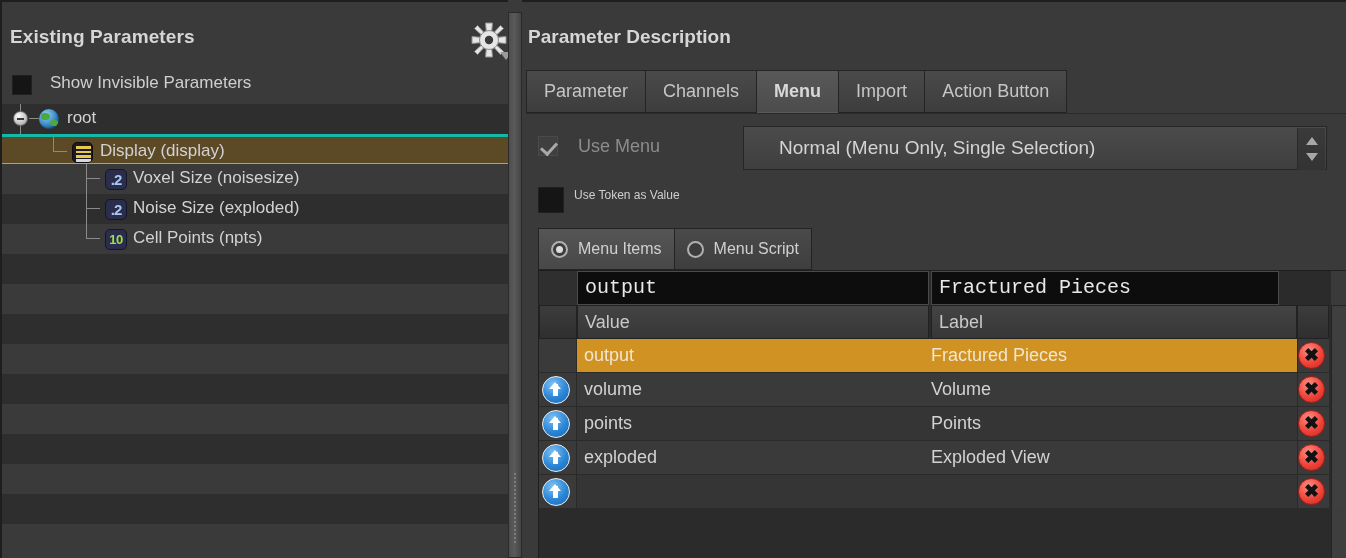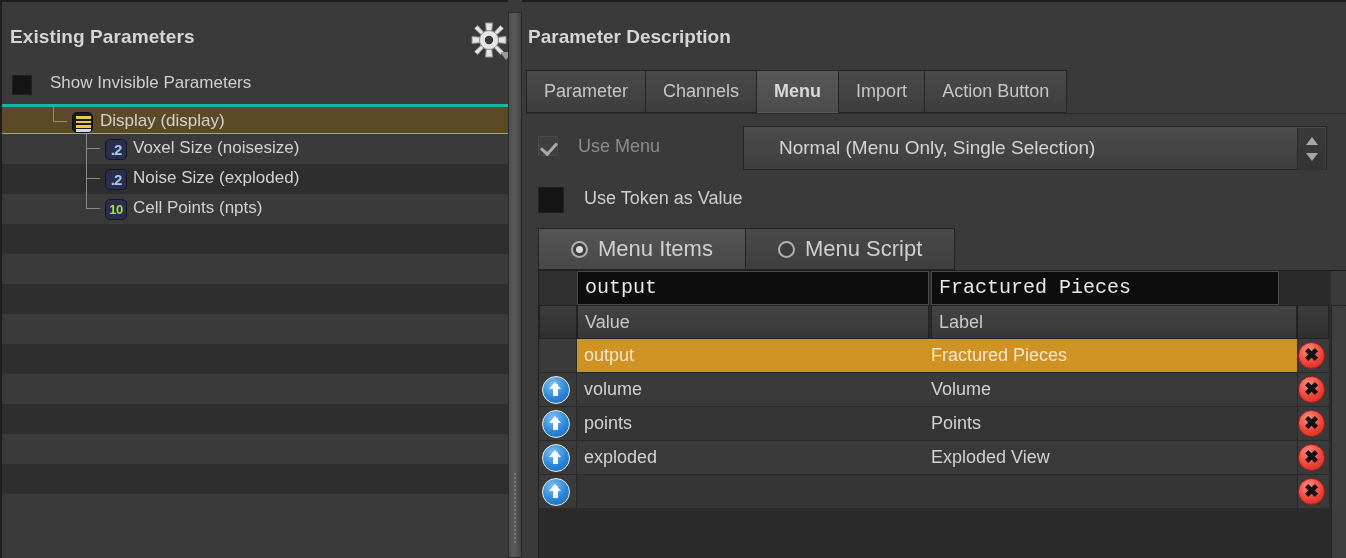--- a/index.html
+++ b/index.html
@@ -209,29 +209,29 @@
     border-bottom:8px solid #a8a8a8;
   }
   #menumode-spinner .dn {
     bottom:9px; border-left:6px solid transparent; border-right:6px solid transparent;
     border-top:8px solid #a8a8a8;
   }
 
   
   #usetoken-row { position:absolute; left:0; top:182px; width:824px; height:34px; }
   #usetoken-chk { position:absolute; left:16px; top:3px; width:26px; height:26px; }
-  #usetoken-label { position:absolute; left:62px; top:4px; font-size:18px; color:#cfcfcf; }
+  #usetoken-label { position:absolute; left:52px; top:4px; font-size:12px; color:#cfcfcf; }
 
   
   #radiobar { position:absolute; left:16px; top:226px; height:42px; display:flex; }
   .rbtn {
-    height:42px; padding:0 32px; display:flex; align-items:center;
+    height:42px; padding:0 12px; display:flex; align-items:center;
     background: linear-gradient(#4a4a4a,#3e3e3e);
     border:1px solid #232323; margin-right:-1px; cursor:pointer;
-    font-size:22px; color:#d0d0d0;
+    font-size:16px; color:#d0d0d0;
   }
   .rbtn.active { background: linear-gradient(#555,#484848); }
   .radio {
     width:17px;height:17px;border-radius:50%;
     border:2px solid #b0b0b0; margin-right:10px; position:relative;
     background:#3c3c3c;
   }
   .radio.on::after{
     content:""; position:absolute; left:3px; top:3px; width:7px;height:7px;
     border-radius:50%; background:#dcdcdc;
@@ -371,20 +371,28 @@
         <path d="M33,32 L45,32 L39,40 Z" fill="#9a9a9a"></path>
       </svg>
     </div>
 
     <div id="show-invis-row">
       <div id="show-invis-box" class="chk"></div>
       <div id="show-invis-label">Show Invisible Parameters</div>
     </div>
 
     <div id="tree">
+        <div class="trow odd">
+          <div class="tline" style="left:18px;top:0px;width:1px;height:8px;"></div>
+          <div class="tline" style="left:18px;top:14px;width:1px;height:16px;"></div>
+          <div class="expander" style="left:11px;"></div>
+          <div class="tline" style="left:27px;top:14px;width:10px;height:1px;"></div>
+          <div style="left:37px" class="ticon ico-globe"></div>
+          <div class="tlabel" style="left:65px;">root</div>
+        </div>
         <div class="trow sel">
           <div class="tline" style="left:51px;top:0px;width:1px;height:15px;"></div>
           <div class="tline" style="left:51px;top:14px;width:14px;height:1px;"></div>
           <div style="left:70px" class="ticon ico-menu">
             <i></i>
             <i></i>
             <i></i>
             <i></i>
           </div>
           <div class="tlabel" style="left:98px;">Display (display)</div>

